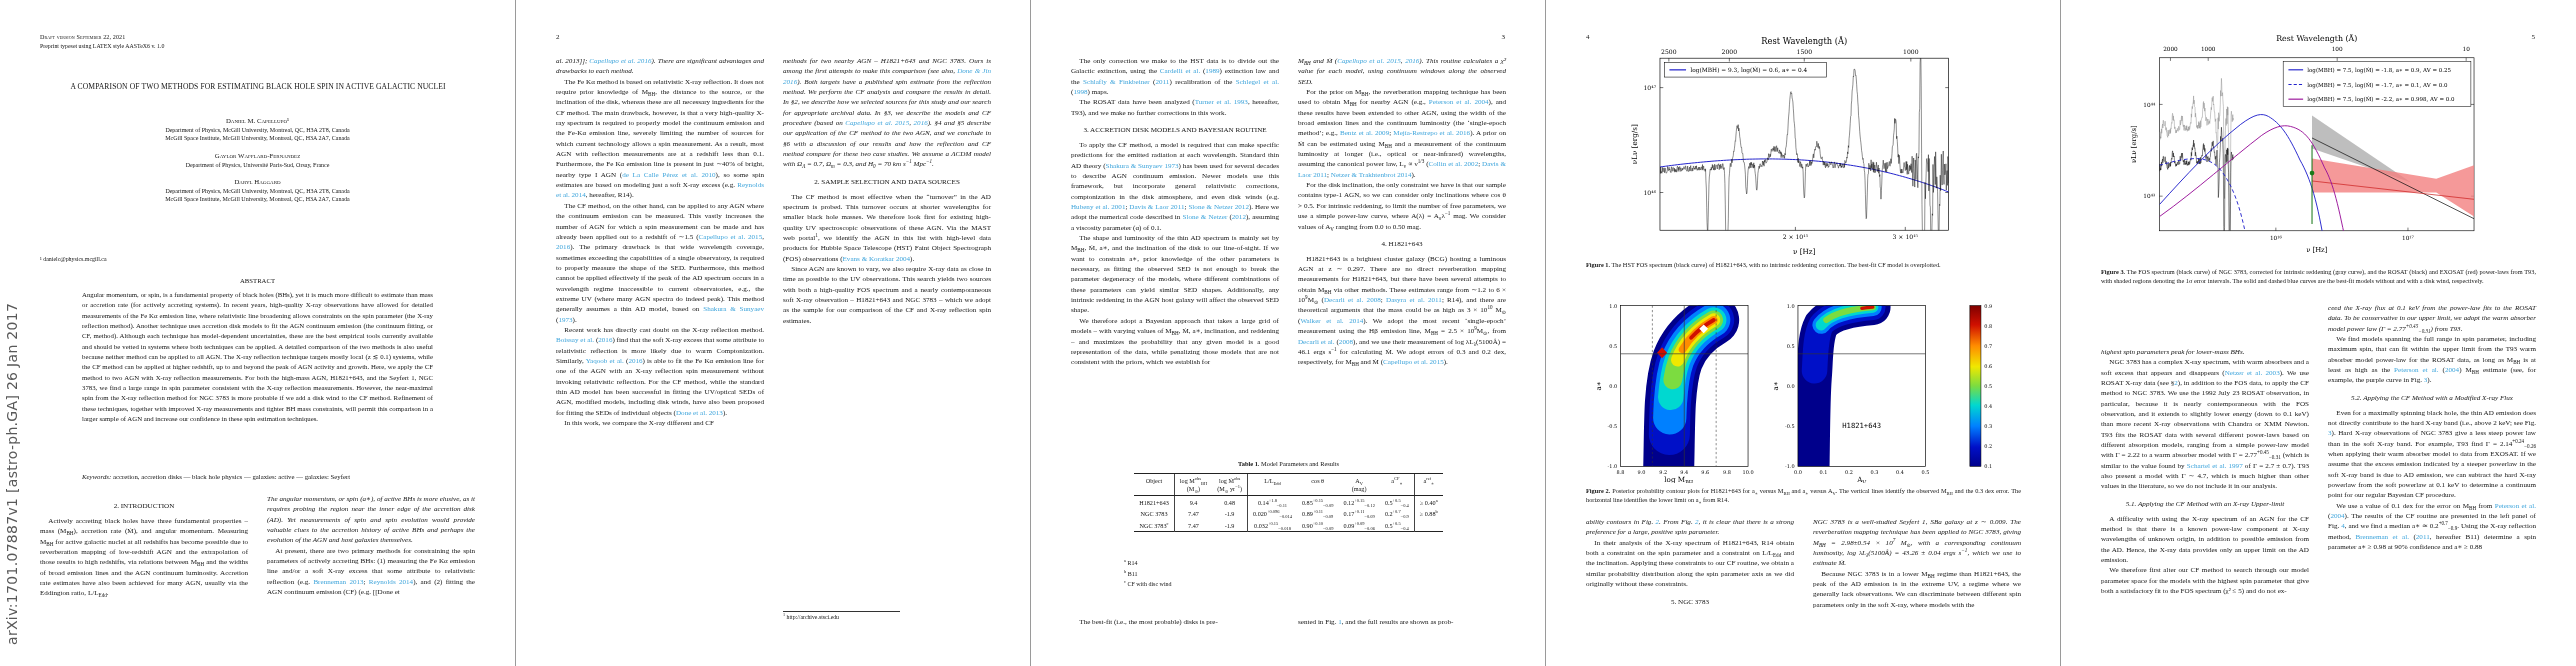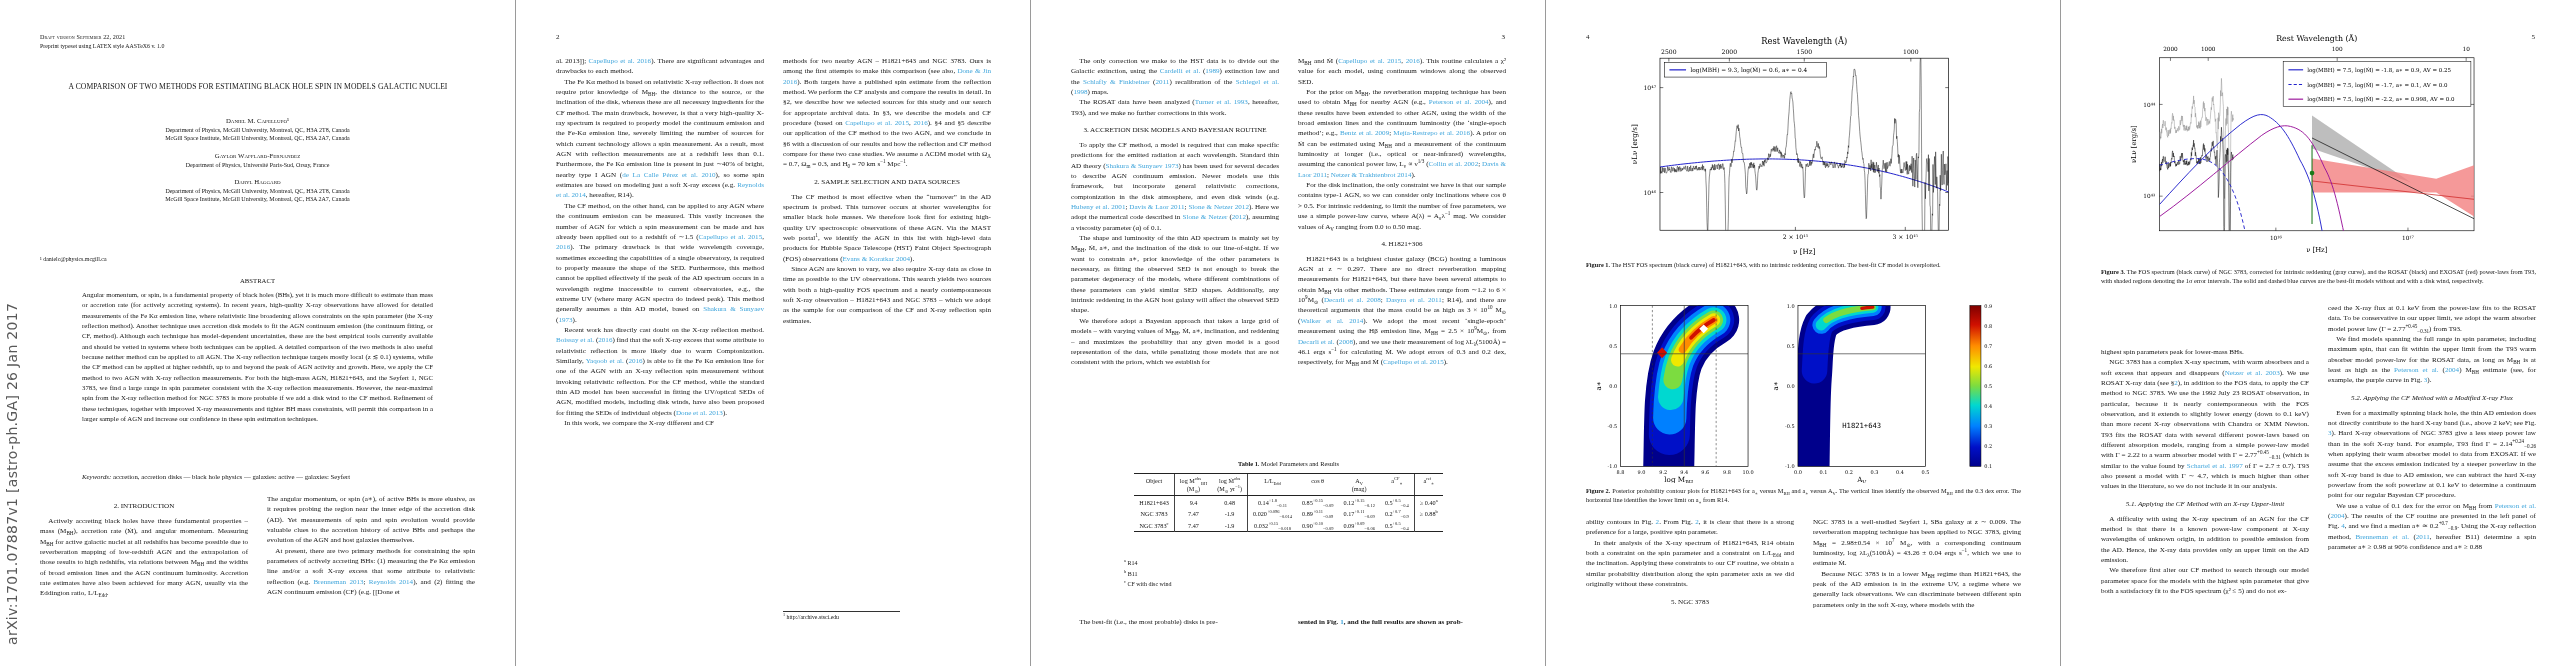--- a/index.html
+++ b/index.html
@@ -28,40 +28,40 @@
   .absheading{position:absolute;top:277px;left:0;width:100%;text-align:center;font-size:6.7px;}
   .abstract{position:absolute;top:290px;left:82px;width:351px;text-align:justify;
             font-size:6.8px;line-height:1.52;}
   .keywords{position:absolute;top:473px;left:82px;width:351px;font-size:6.8px;}
   .kwlabel{font-style:italic;}
 
   .col{position:absolute;width:208px;font-size:7.1px;line-height:1.46;}
   .col.c1{left:40px;} .col.c2{left:267px;}
   .blk{margin:0;}
   .blk.para{text-indent:8.3px;text-align:justify;}
-  .blk.cont{text-indent:0;text-align:justify;}
+  .blk.cont{text-indent:0;text-align:justify;font-style:italic;}
   .blk.heading{text-align:center;margin:7.2px 0 4.4px;text-indent:0;}
   .blk.subheading{text-align:center;font-style:italic;margin:7.2px 0 4.4px;text-indent:0;}
   .cite{color:#41a6dc;}
   sup,sub{font-size:72%;line-height:0;}
 
   .caption{position:absolute;left:40px;width:435px;font-size:6.3px;line-height:1.42;text-align:justify;}
   .col-fnote{position:absolute;font-size:5.8px;border-top:0.6px solid #333;padding-top:1.7px;width:117px;}
 
   .tablewrap{position:absolute;top:460px;left:40px;width:435px;text-align:center;}
   .table-title{font-size:6.4px;margin-bottom:5.6px;}
   .paper-table{border-collapse:collapse;font-size:6.2px;display:inline-table;border-bottom:0.6px solid #222;}
   .paper-table th{font-weight:normal;padding:0.6px 5px;text-align:center;}
   .paper-table thead tr:first-child th{border-top:1.7px double #222;padding-top:3.3px;}
   .paper-table thead tr:last-child th{border-bottom:0.6px solid #222;padding-bottom:2.8px;}
   .paper-table td{padding:2.2px 5px;text-align:center;}
   .vr{border-right:0.6px solid #444;}
   .table-fnotes{position:absolute;top:558px;left:93px;text-align:left;font-size:6px;line-height:1.75;}
   .bottomline{position:absolute;top:618px;width:208px;font-size:7.1px;text-align:justify;}
-  .bl1{left:40px;text-indent:8.3px;} .bl2{left:267px;font-weight:bold;}
+  .bl1{left:40px;text-indent:8.3px;} .bl2{left:267px;}
 
   .figwrap{position:absolute;}
   svg text{fill:#000;}
   .ftick{font-family:"DejaVu Serif",serif;font-size:11px;}
   .ftickS{font-family:"DejaVu Serif",serif;font-size:9px;}
   .ftitle{font-family:"DejaVu Serif",serif;font-size:15px;}
   .faxis{font-family:"DejaVu Serif",serif;font-size:13px;}
   .flegend{font-family:"DejaVu Serif",serif;font-size:10.5px;}
   .fmono{font-family:"DejaVu Sans Mono",monospace;font-size:13px;}
 </style>
@@ -69,21 +69,21 @@
 <body>
 
 <div class="canvas">
 
   <div class="page">
     <div class="arxiv">arXiv:1701.07887v1  [astro-ph.GA]  26 Jan 2017</div>
     <div class="pagehead">
       <div class="l1">Draft version September 22, 2021</div>
       <div class="l2">Preprint typeset using LATEX style AASTeX6 v. 1.0</div>
     </div>
-    <div class="title">A COMPARISON OF TWO METHODS FOR ESTIMATING BLACK HOLE SPIN IN MODELS GALACTIC NUCLEI</div>
+    <div class="title">A COMPARISON OF TWO METHODS FOR ESTIMATING BLACK HOLE SPIN IN ACTIVE GALACTIC NUCLEI</div>
     <div class="authors">
       <div class="agroup">
         <div class="aname">Daniel M. Capellupo¹</div>
         <div class="affil">Department of Physics, McGill University, Montreal, QC, H3A 2T8, Canada</div>
         <div class="affil">McGill Space Institute, McGill University, Montreal, QC, H3A 2A7, Canada</div>
       </div>
       <div class="agroup">
         <div class="aname">Gaylor Wafflard-Fernandez</div>
         <div class="affil">Department of Physics, Université Paris-Sud, Orsay, France</div>
       </div>
@@ -135,21 +135,21 @@
         <div class="blk para">The ROSAT data have been analyzed (<span class="cite">Turner et al. 1993</span>, hereafter, T93), and we make no further corrections in this work.</div>
         <div class="blk heading">3. ACCRETION DISK MODELS AND BAYESIAN ROUTINE</div>
         <div class="blk para">To apply the CF method, a model is required that can make specific predictions for the emitted radiation at each wavelength. Standard thin AD theory (<span class="cite">Shakura &amp; Sunyaev 1973</span>) has been used for several decades to describe AGN continuum emission. Newer models use this framework, but incorporate general relativistic corrections, comptonization in the disk atmosphere, and even disk winds (e.g. <span class="cite">Hubeny et al. 2001</span>; <span class="cite">Davis &amp; Laor 2011</span>; <span class="cite">Slone &amp; Netzer 2012</span>). Here we adopt the numerical code described in <span class="cite">Slone &amp; Netzer</span> (<span class="cite">2012</span>), assuming a viscosity parameter (α) of 0.1.</div>
         <div class="blk para">The shape and luminosity of the thin AD spectrum is mainly set by M<sub>BH</sub>, Ṁ, a∗, and the inclination of the disk to our line-of-sight. If we want to constrain a∗, prior knowledge of the other parameters is necessary, as fitting the observed SED is not enough to break the parameter degeneracy of the models, where different combinations of these parameters can yield similar SED shapes. Additionally, any intrinsic reddening in the AGN host galaxy will affect the observed SED shape.</div>
         <div class="blk para">We therefore adopt a Bayesian approach that takes a large grid of models – with varying values of M<sub>BH</sub>, Ṁ, a∗, inclination, and reddening – and maximizes the probability that any given model is a good representation of the data, while penalizing those models that are not consistent with the priors, which we establish for</div>
       </div>
     <div class="col c2" style="top:56px;">
         <div class="blk cont">M<sub>BH</sub> and Ṁ (<span class="cite">Capellupo et al. 2015</span>, <span class="cite">2016</span>). This routine calculates a χ² value for each model, using continuum windows along the observed SED.</div>
         <div class="blk para">For the prior on M<sub>BH</sub>, the reverberation mapping technique has been used to obtain M<sub>BH</sub> for nearby AGN (e.g., <span class="cite">Peterson et al. 2004</span>), and these results have been extended to other AGN, using the width of the broad emission lines and the continuum luminosity (the ‘single-epoch method’; e.g., <span class="cite">Bentz et al. 2009</span>; <span class="cite">Mejía-Restrepo et al. 2016</span>). A prior on Ṁ can be estimated using M<sub>BH</sub> and a measurement of the continuum luminosity at longer (i.e., optical or near-infrared) wavelengths, assuming the canonical power law, L<sub>ν</sub> ∝ ν<sup>1/3</sup> (<span class="cite">Collin et al. 2002</span>; <span class="cite">Davis &amp; Laor 2011</span>; <span class="cite">Netzer &amp; Trakhtenbrot 2014</span>).</div>
         <div class="blk para">For the disk inclination, the only constraint we have is that our sample contains type-1 AGN, so we can consider only inclinations where cos θ &gt; 0.5. For intrinsic reddening, to limit the number of free parameters, we use a simple power-law curve, where A(λ) = A<sub>o</sub>λ<sup>−1</sup> mag. We consider values of A<sub>V</sub> ranging from 0.0 to 0.50 mag.</div>
-        <div class="blk heading">4. H1821+306</div>
+        <div class="blk heading">4. H1821+643</div>
         <div class="blk para">H1821+643 is a brightest cluster galaxy (BCG) hosting a luminous AGN at z ∼ 0.297. There are no direct reverberation mapping measurements for H1821+643, but there have been several attempts to obtain M<sub>BH</sub> via other methods. These estimates range from ∼1.2 to 6 × 10<sup>9</sup>M<sub>⊙</sub> (<span class="cite">Decarli et al. 2008</span>; <span class="cite">Dasyra et al. 2011</span>; R14), and there are theoretical arguments that the mass could be as high as 3 × 10<sup>10</sup> M<sub>⊙</sub> (<span class="cite">Walker et al. 2014</span>). We adopt the most recent ‘single-epoch’ measurement using the Hβ emission line, M<sub>BH</sub> = 2.5 × 10<sup>9</sup>M<sub>⊙</sub>, from <span class="cite">Decarli et al.</span> (<span class="cite">2008</span>), and we use their measurement of log λL<sub>λ</sub>(5100Å) = 46.1 ergs s<sup>−1</sup> for calculating Ṁ. We adopt errors of 0.3 and 0.2 dex, respectively, for M<sub>BH</sub> and Ṁ (<span class="cite">Capellupo et al. 2015</span>).</div>
       </div>
     <div class="tablewrap">
       <div class="table-title"><b>Table 1.</b> Model Parameters and Results</div>
       <div><table class="paper-table"><thead>
               <tr>
                 <th class="vr">Object</th>
                 <th>log M<sup>obs</sup><sub>BH</sub></th>
                 <th class="vr">log Ṁ<sup>obs</sup></th>
                 <th>L/L<sub>Edd</sub></th>

